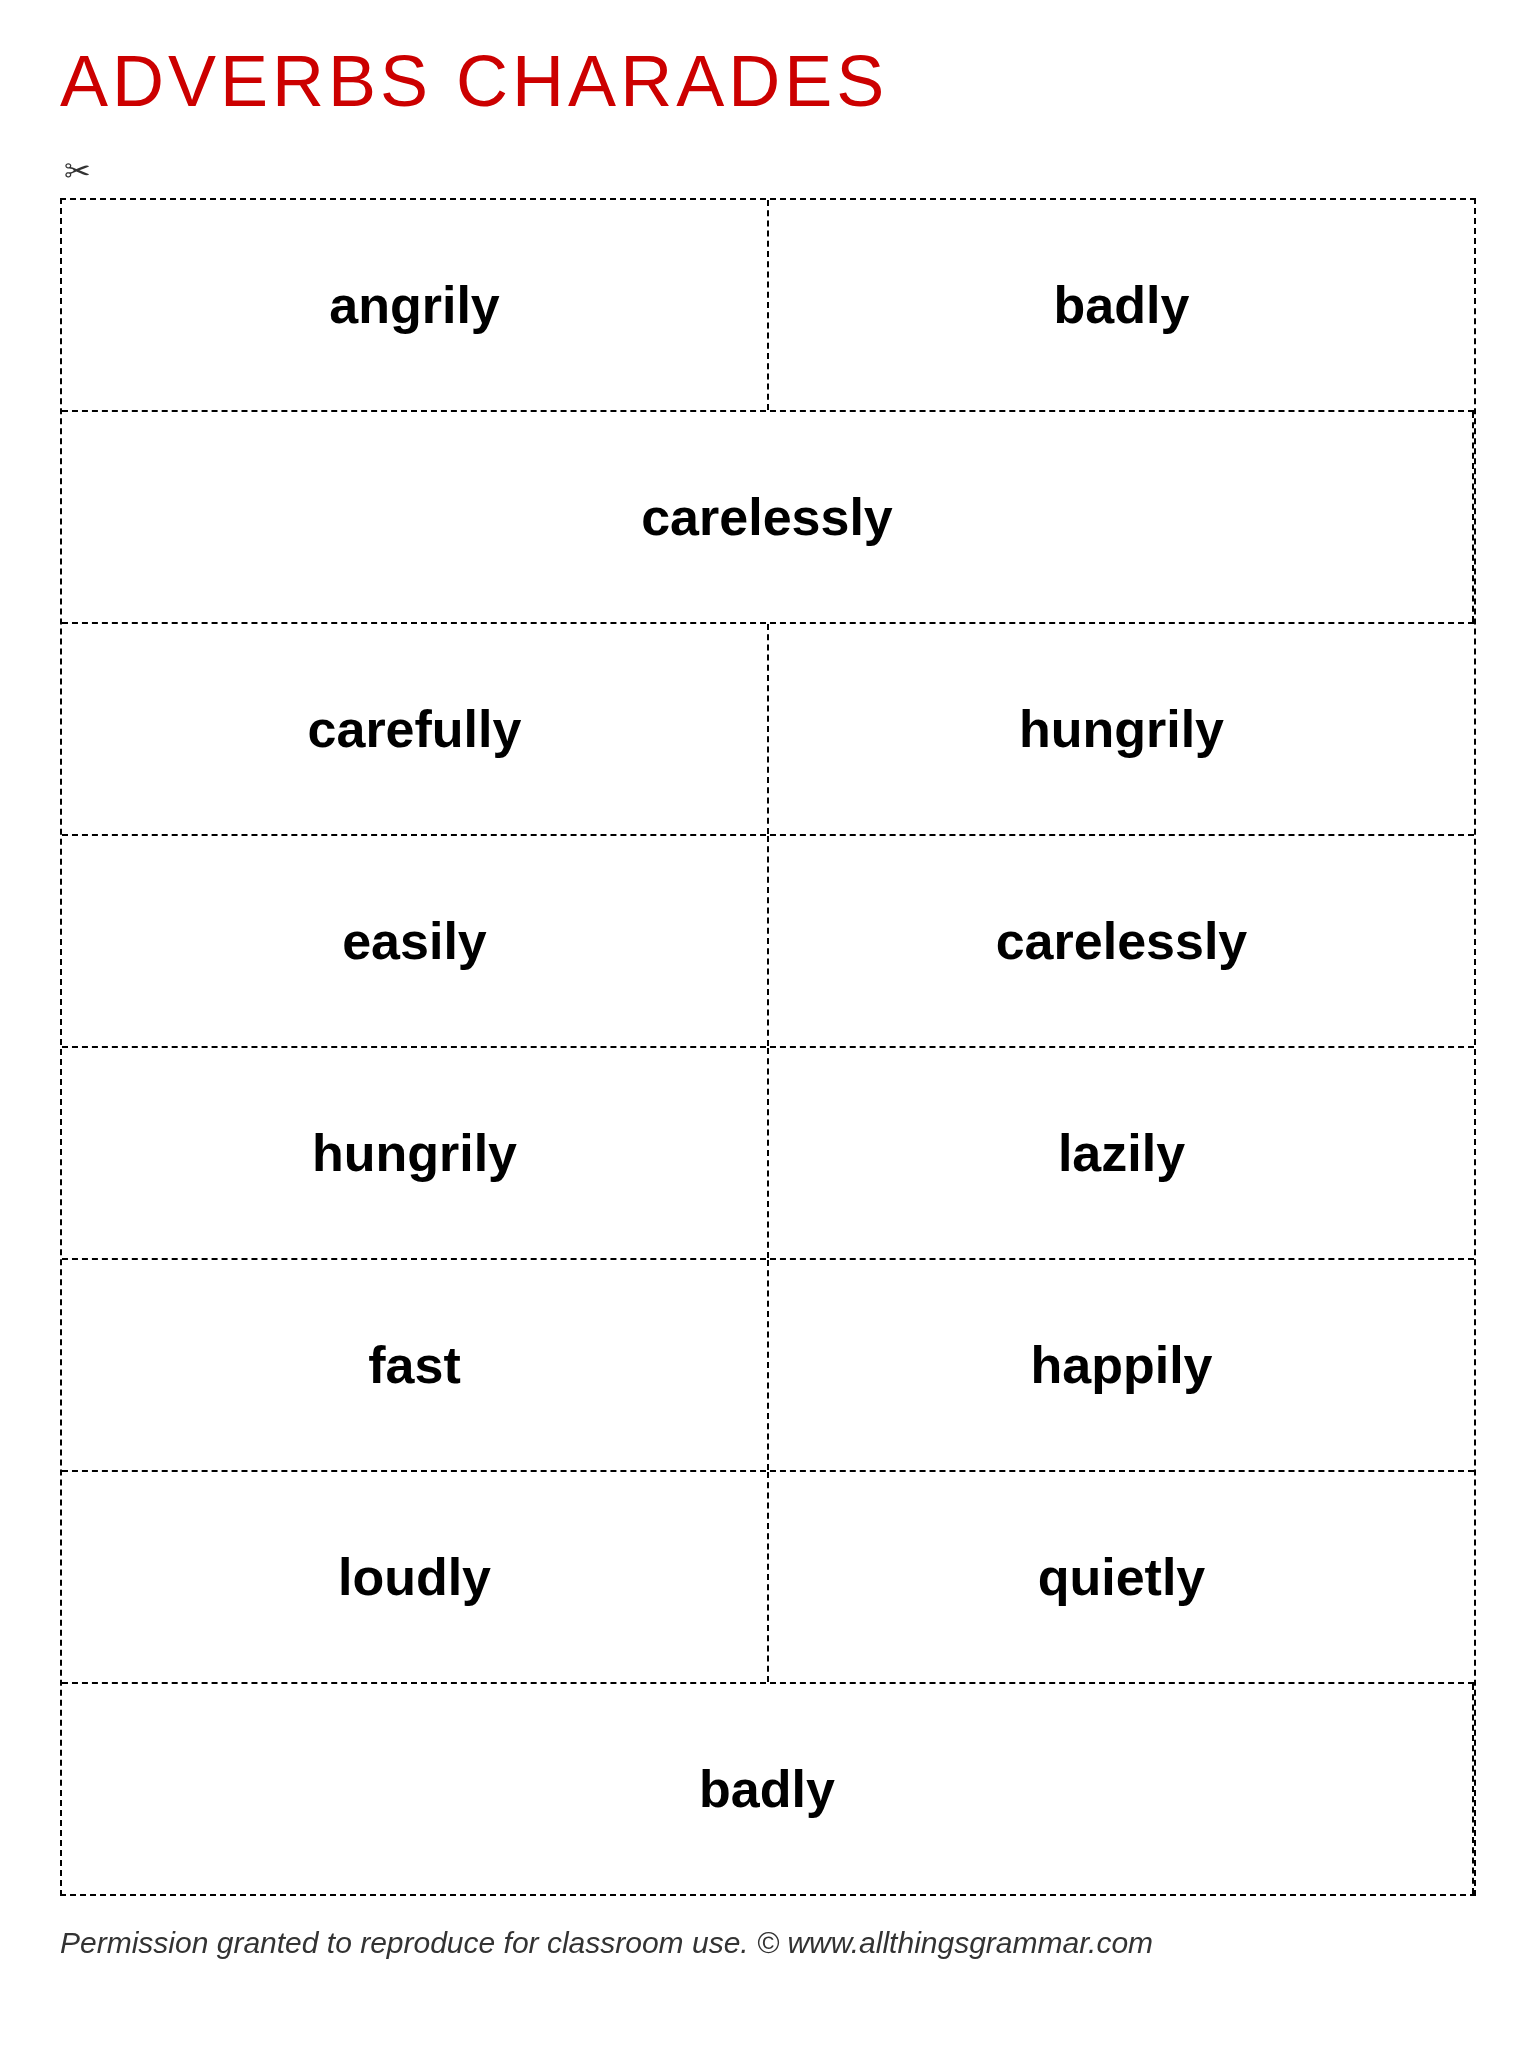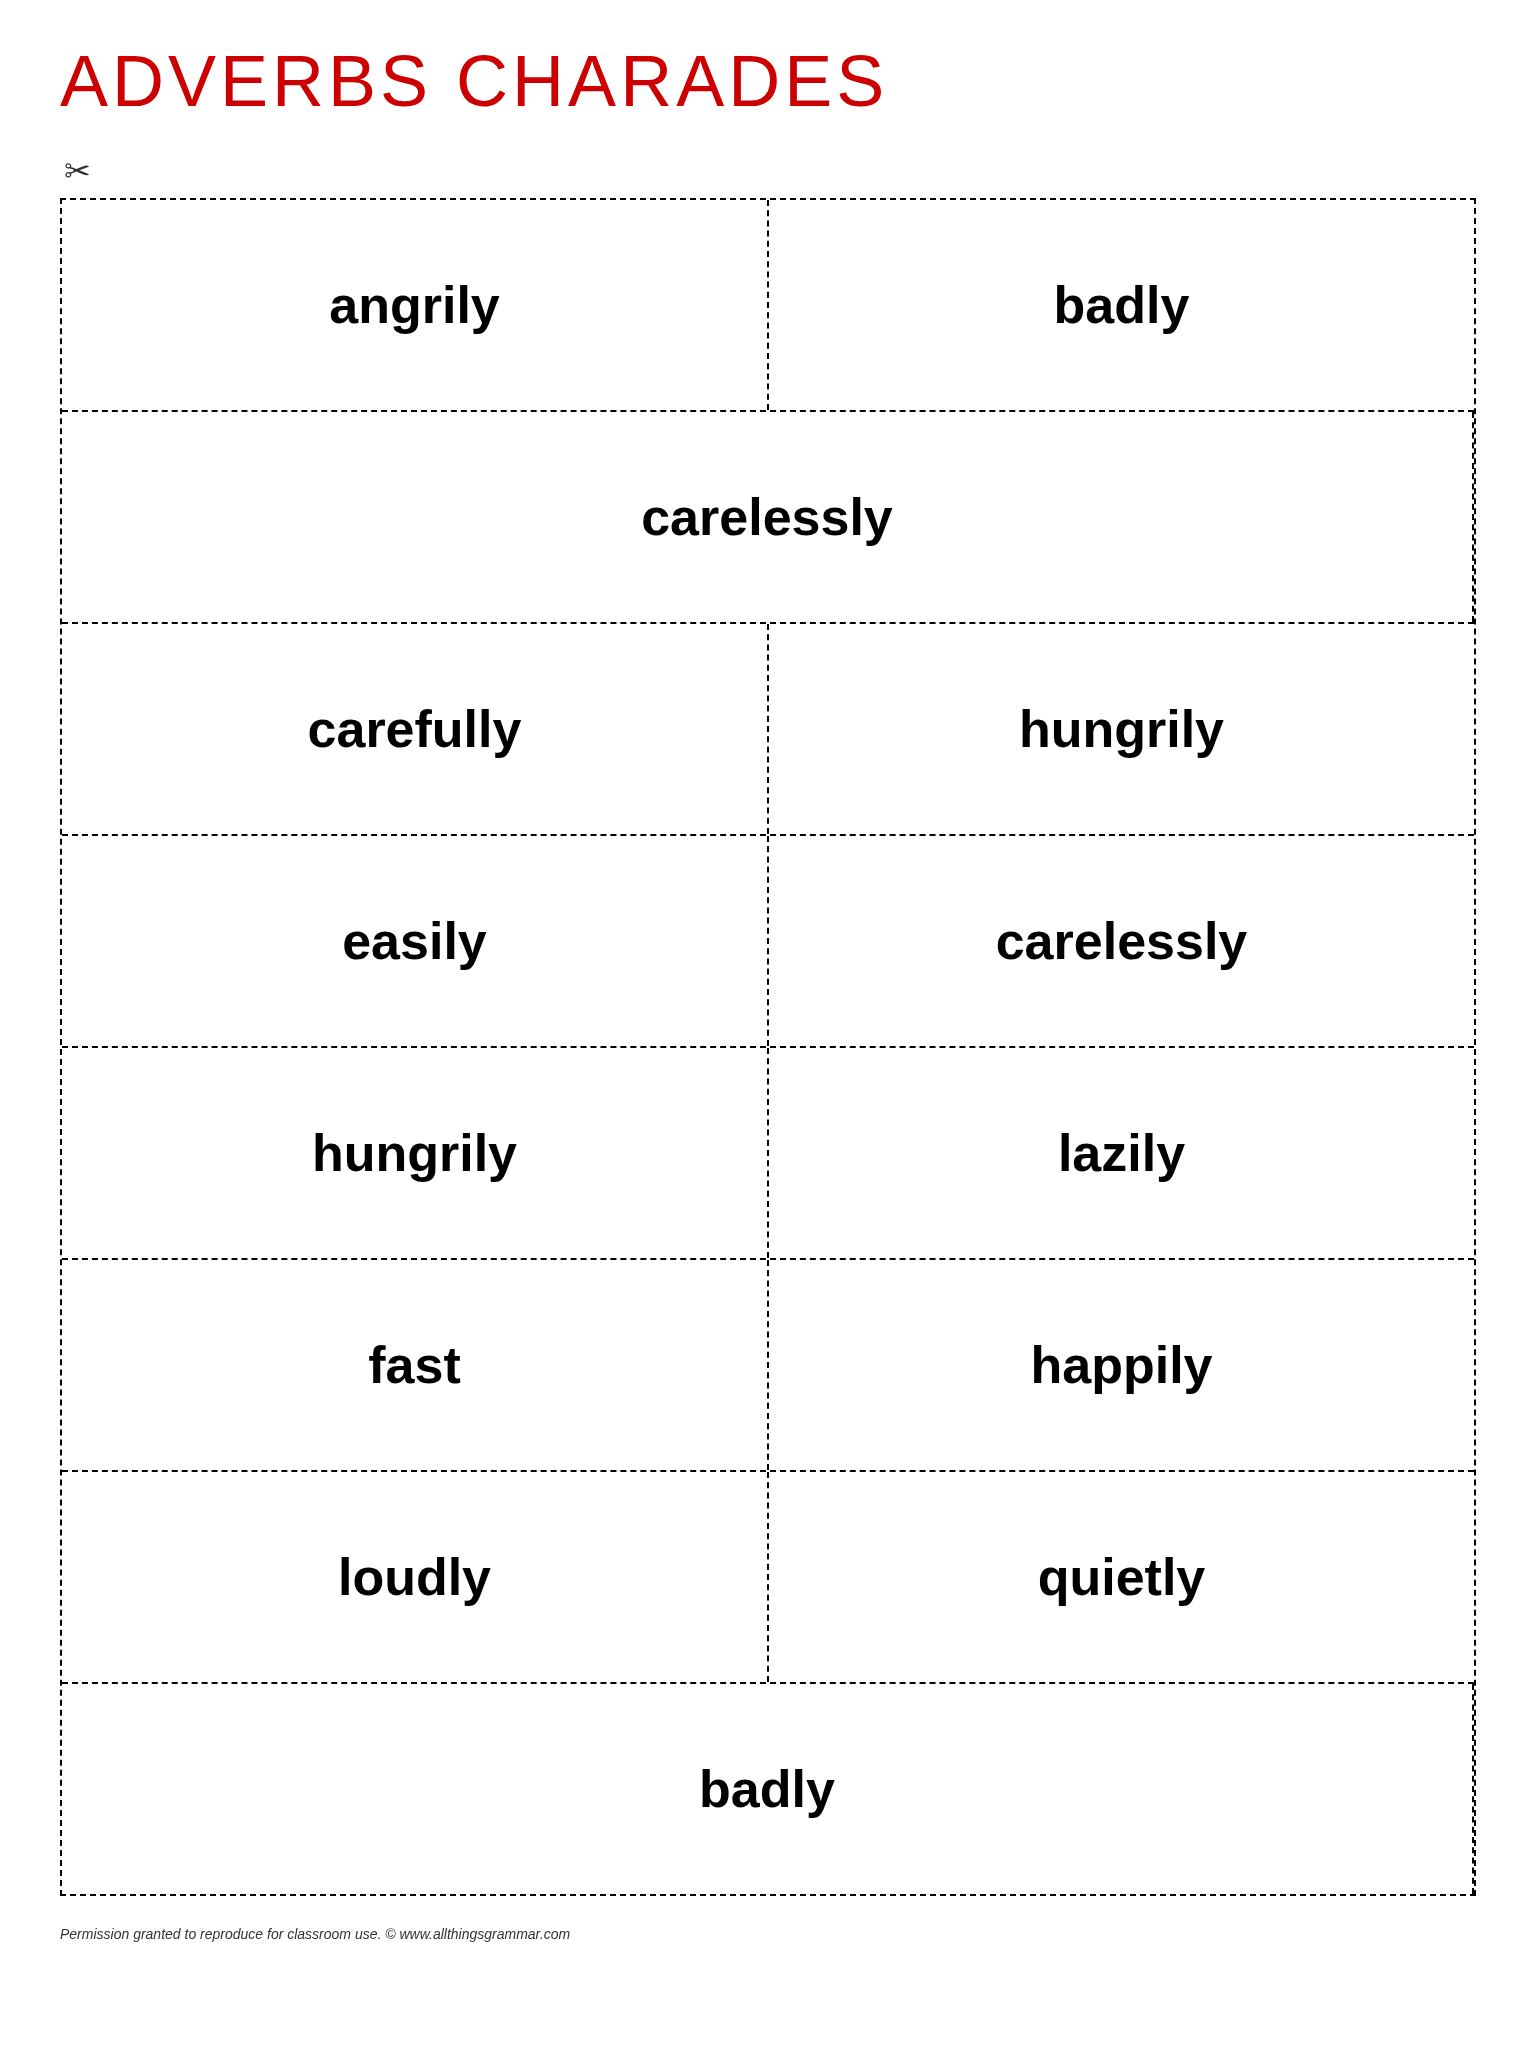--- a/index.html
+++ b/index.html
@@ -69,21 +69,21 @@
     .card-word {
       font-size: 52px;
       font-weight: 900;
       color: #000000;
       font-family: Arial Black, Arial, sans-serif;
       text-align: right;
     }
 
     .footer-text {
       margin-top: 30px;
-      font-size: 14px;
+      font-size: 30px;
       color: #333;
       font-style: italic;
     }
   </style>
 </head>
 <body>
 
 <h1 class="page-title">ADVERBS  CHARADES</h1>
 
 <div class="scissors-row">

